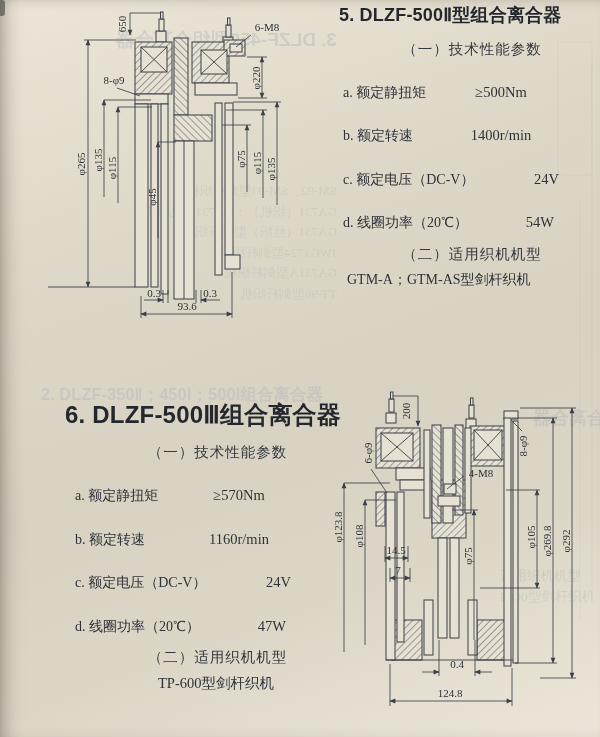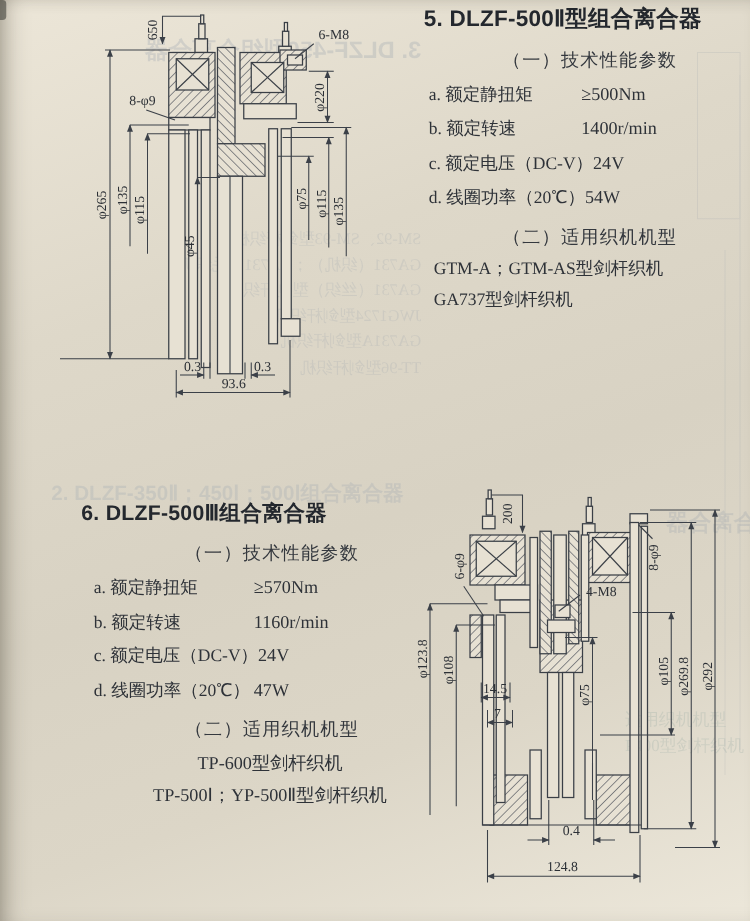--- a/index.html
+++ b/index.html
@@ -18,30 +18,30 @@
   .hat2{fill:url(#h2);stroke:#3a3f46;stroke-width:1;}
   .xln{stroke:#3a3f46;stroke-width:.9;fill:none;}
   .dln{stroke:#3b4048;stroke-width:.85;fill:none;}
   .ghostln{stroke:#8e99a6;fill:none;}
   
   .sec{position:absolute;line-height:1.25;}
   .sec5{left:339px;top:4px;width:262px;}
   .sec6{left:55px;top:400px;width:305px;}
   .hd{font-family:"Liberation Sans",sans-serif;font-weight:700;color:#24282e;letter-spacing:.2px;}
   .sec5 .hd{font-size:18px;}
-  .sec6 .hd{font-size:17px;margin-left:10px;}
+  .sec6 .hd{font-size:24px;margin-left:10px;}
   .sub{font-size:14.5px;margin-top:13px;color:#34383e;letter-spacing:1px;text-align:center;}
   .sec5 .sub{margin-left:4px;}
   .sec6 .sub{margin-left:20px;}
   .rows{margin-top:4px;}
-  .row{display:flex;justify-content:space-between;align-items:baseline;margin-top:9px;}
+  .row{display:flex;justify-content:space-between;align-items:baseline;margin-top:9px;gap:36px;}
   .sec5 .row{width:194px;margin-left:4px;}
   .sec6 .row{width:200px;margin-left:20px;}
   .row .lab{font-size:14px;white-space:nowrap;}
-  .row .val{font-size:14.5px;text-align:left;min-width:72px;white-space:nowrap;}
+  .row .val{font-size:14.5px;text-align:center;min-width:72px;white-space:nowrap;margin-top:16px;}
   .machines{margin-top:8px;}
   .mach{font-size:14px;margin-top:8px;white-space:nowrap;}
   .sec5 .mach{margin-left:8px;}
   .sec6 .mach{margin-left:17px;font-size:14.5px;text-align:center;}
   
   .ghost{position:absolute;pointer-events:none;color:#76879e;filter:blur(.6px);white-space:nowrap;}
   .mir{transform:scaleX(-1);}
   .g-top{left:85px;top:27px;width:252px;font:700 19px "Liberation Sans",sans-serif;opacity:.2;}
   .g-list{left:132px;top:181px;width:205px;font:13px "Liberation Serif",serif;line-height:20.5px;opacity:.14;}
   .g-mid{left:41px;top:384px;width:310px;font:700 16.5px "Liberation Sans",sans-serif;opacity:.2;color:#8696aa;filter:blur(.5px);}
@@ -347,21 +347,20 @@
         <span class="val">24V</span>
       </div>
       <div class="row">
         <span class="lab">d. 线圈功率（20℃）</span>
         <span class="val">54W</span>
       </div>
     </div>
     <div class="sub">（二）适用织机机型</div>
     <div class="machines">
       <div class="mach">GTM-A；GTM-AS型剑杆织机</div>
-      <div class="mach">GA737型剑杆织机</div>
     </div>
   </section>
 
   <section class="sec sec6">
     <div class="hd">6. DLZF-500Ⅲ组合离合器</div>
     <div class="sub">（一）技术性能参数</div>
     <div class="rows">
       <div class="row">
         <span class="lab">a. 额定静扭矩</span>
         <span class="val">≥570Nm</span>
@@ -375,19 +374,18 @@
         <span class="val">24V</span>
       </div>
       <div class="row">
         <span class="lab">d. 线圈功率（20℃）</span>
         <span class="val">47W</span>
       </div>
     </div>
     <div class="sub">（二）适用织机机型</div>
     <div class="machines">
       <div class="mach">TP-600型剑杆织机</div>
-      <div class="mach">TP-500Ⅰ；YP-500Ⅱ型剑杆织机</div>
     </div>
   </section>
 
   <div class="smudge"></div>
   <div class="edge"></div>
 </div>
 
 </body></html>

